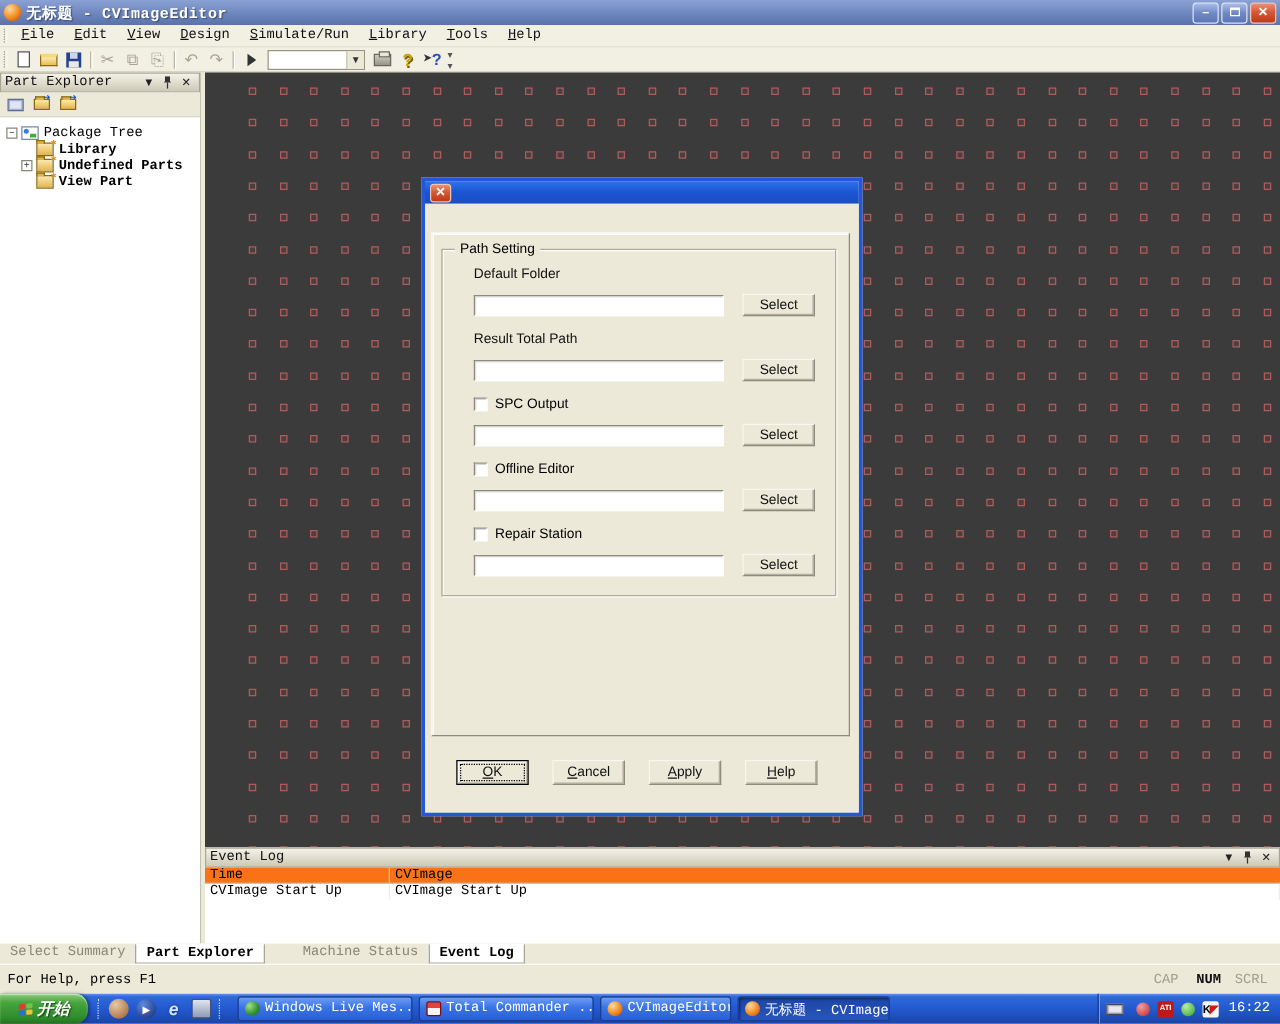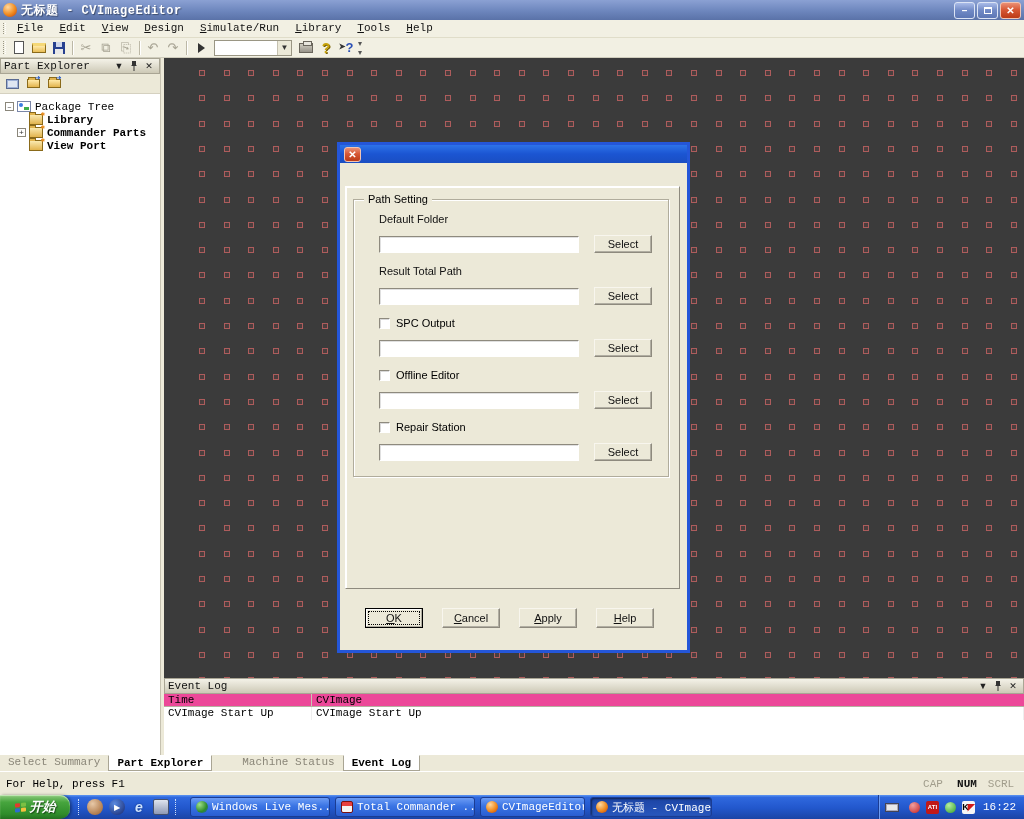--- a/index.html
+++ b/index.html
@@ -82,21 +82,21 @@
   .tree-row .bold { font-weight:bold; }
   .tree-indent { width:12px; }
 
   
   .gapcol { position:absolute; left:161px; top:58px; width:3px; height:697px; background:#ece9d8; }
   #board { position:absolute; left:164px; top:58px; width:860px; height:620px; background:#3b3b3b; overflow:hidden; }
   .sq { position:absolute; width:6px; height:6px; border:1px solid #ad5c5c; background:#4a3e3e; }
 
   
   .event-panel { position:absolute; left:164px; top:678px; width:860px; height:77px; background:#fff; }
-  .log-cols { display:flex; height:13px; background:#ec4899; border-bottom:1px solid #b5b1a0; font-size:11px; }
+  .log-cols { display:flex; height:13px; background:#f97316; border-bottom:1px solid #b5b1a0; font-size:11px; }
   .log-cols .cell, .log-row .cell { padding:0 4px; border-right:1px solid #c9c5b4; white-space:nowrap; overflow:hidden; }
   .cell.time { width:148px; flex:none; }
   .cell.msg { flex:1; border-right:none; }
   .log-row { display:flex; height:13px; background:#fff; font-size:11px; }
   .log-row .cell { border-right:1px solid #eee; }
 
   
   .bottom-strip { position:absolute; left:0; top:755px; width:1024px; height:16px; background:#ece9d8; display:flex; align-items:stretch; font-size:11px; }
   .btab { padding:1px 8px 0; color:#8a8678; white-space:nowrap; }
   .btab.active { background:#fff; border:1px solid #a9a594; border-top-color:#fff; color:#000; font-weight:bold; }
@@ -290,27 +290,27 @@
         <div class="tree-row">
           <span class="tree-indent"></span>
           <span class="expander none"></span>
           <span class="node-icon fold-icon"></span>
           <span class="lbl bold">Library</span>
         </div>
         <div class="tree-row">
           <span class="tree-indent"></span>
           <span class="expander">+</span>
           <span class="node-icon fold-icon"></span>
-          <span class="lbl bold">Commander Parts</span>
+          <span class="lbl bold">Undefined Parts</span>
         </div>
         <div class="tree-row">
           <span class="tree-indent"></span>
           <span class="expander none"></span>
           <span class="node-icon fold-icon"></span>
-          <span class="lbl bold">View Port</span>
+          <span class="lbl bold">View Part</span>
         </div>
       </div>
   </div>
   <div class="gapcol"></div>
 
   <div id="board" style="background: rgb(59, 59, 59);">
       <div class="sq" style="left: 35px; top: 12px; border-color: rgb(173, 92, 92);"></div>
       <div class="sq" style="left: 59.6px; top: 12px; border-color: rgb(173, 92, 92);"></div>
       <div class="sq" style="left: 84.2px; top: 12px; border-color: rgb(173, 92, 92);"></div>
       <div class="sq" style="left: 108.8px; top: 12px; border-color: rgb(173, 92, 92);"></div>

